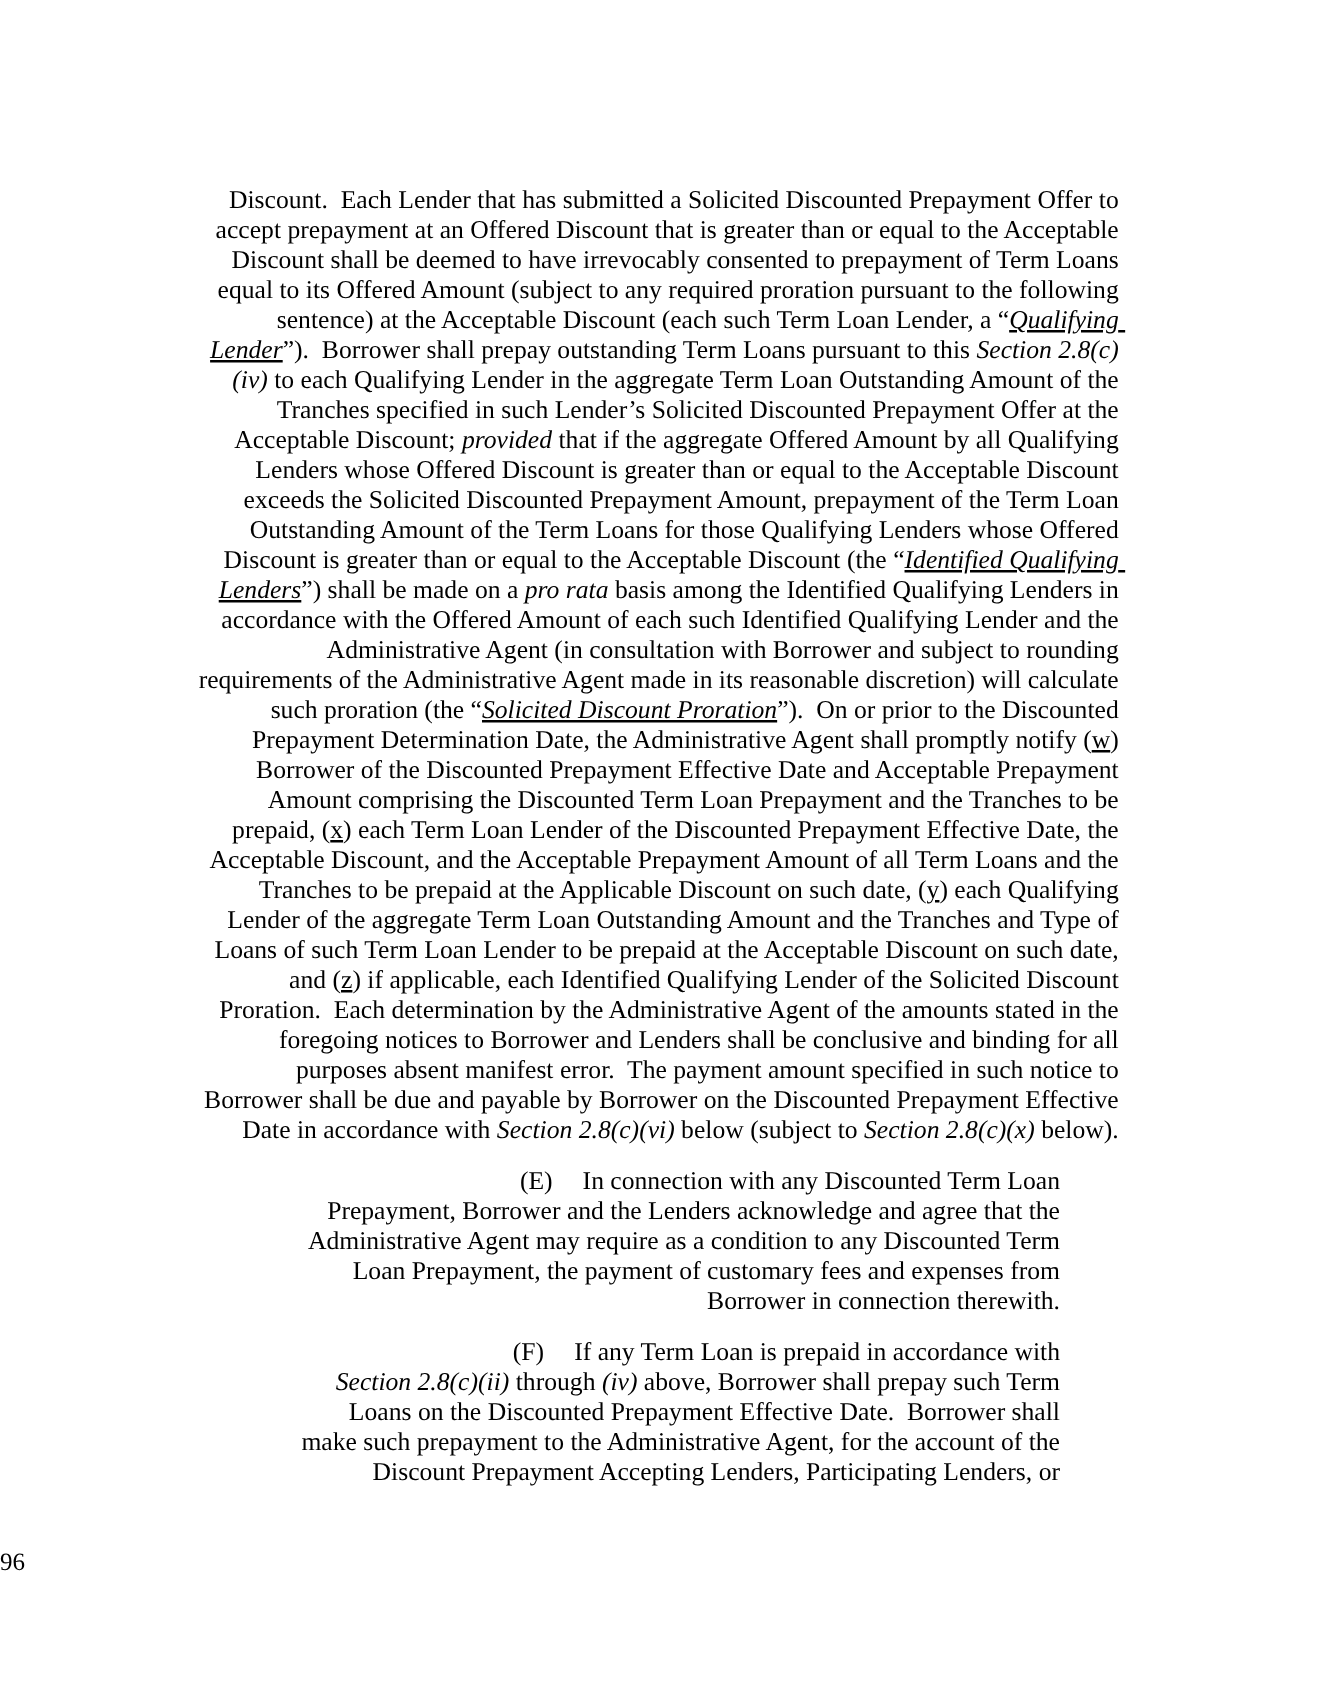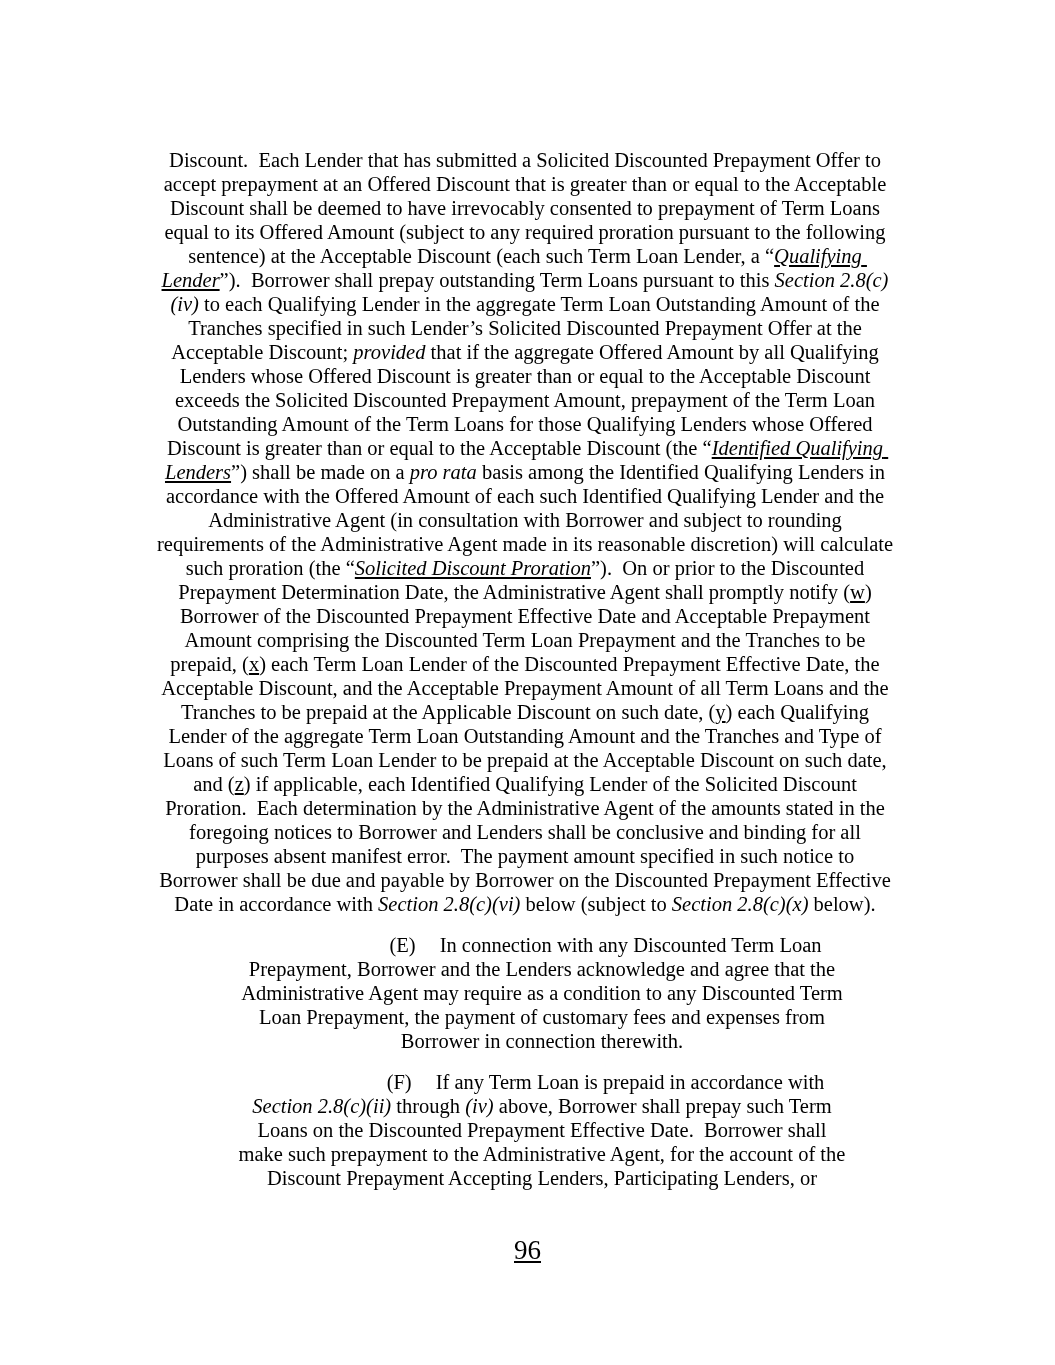--- a/index.html
+++ b/index.html
@@ -19,21 +19,21 @@
   .content {
     position: absolute;
     left: 155px;
     top: 148px;
     width: 740px;
     font-size: 20.5px;
     line-height: 24px;
   }
   .para {
     margin: 0;
-    text-align: center;
+    text-align: right;
     white-space: pre-wrap;
   }
   .para.indented {
     margin-left: 81px;
     width: 612px;
     text-indent: 127px;
     margin-top: 17px;
   }
   .seg.plain { font-style: normal; }
   .seg.italic { font-style: italic; }
@@ -41,24 +41,23 @@
   .seg.italic-underline { font-style: italic; text-decoration: underline; }
   .tab-gap {
     display: inline-block;
     width: 24px;
   }
   .page-number {
     position: absolute;
     left: 0;
     right: 0;
     top: 1238px;
-    text-align: center;
-    font-size: 27px;
+    text-align: left;
+    font-size: 20px;
     line-height: 24px;
-    text-decoration: underline;
   }
 </style>
 </head>
 <body>
 
 <div class="page">
   <div class="content" id="doc-body">
       <p class="para"><span class="seg plain">Discount.  Each Lender that has submitted a Solicited Discounted Prepayment Offer to accept prepayment at an Offered Discount that is greater than or equal to the Acceptable Discount shall be deemed to have irrevocably consented to prepayment of Term Loans equal to its Offered Amount (subject to any required proration pursuant to the following sentence) at the Acceptable Discount (each such Term Loan Lender, a “</span><span class="seg italic-underline">Qualifying Lender</span><span class="seg plain">”).  Borrower shall prepay outstanding Term Loans pursuant to this </span><span class="seg italic">Section 2.8(c)(iv)</span><span class="seg plain"> to each Qualifying Lender in the aggregate Term Loan Outstanding Amount of the Tranches specified in such Lender’s Solicited Discounted Prepayment Offer at the Acceptable Discount; </span><span class="seg italic">provided</span><span class="seg plain"> that if the aggregate Offered Amount by all Qualifying Lenders whose Offered Discount is greater than or equal to the Acceptable Discount exceeds the Solicited Discounted Prepayment Amount, prepayment of the Term Loan Outstanding Amount of the Term Loans for those Qualifying Lenders whose Offered Discount is greater than or equal to the Acceptable Discount (the “</span><span class="seg italic-underline">Identified Qualifying Lenders</span><span class="seg plain">”) shall be made on a </span><span class="seg italic">pro rata</span><span class="seg plain"> basis among the Identified Qualifying Lenders in accordance with the Offered Amount of each such Identified Qualifying Lender and the Administrative Agent (in consultation with Borrower and subject to rounding requirements of the Administrative Agent made in its reasonable discretion) will calculate such proration (the “</span><span class="seg italic-underline">Solicited Discount Proration</span><span class="seg plain">”).  On or prior to the Discounted Prepayment Determination Date, the Administrative Agent shall promptly notify (</span><span class="seg underline">w</span><span class="seg plain">) Borrower of the Discounted Prepayment Effective Date and Acceptable Prepayment Amount comprising the Discounted Term Loan Prepayment and the Tranches to be prepaid, (</span><span class="seg underline">x</span><span class="seg plain">) each Term Loan Lender of the Discounted Prepayment Effective Date, the Acceptable Discount, and the Acceptable Prepayment Amount of all Term Loans and the Tranches to be prepaid at the Applicable Discount on such date, (</span><span class="seg underline">y</span><span class="seg plain">) each Qualifying Lender of the aggregate Term Loan Outstanding Amount and the Tranches and Type of Loans of such Term Loan Lender to be prepaid at the Acceptable Discount on such date, and (</span><span class="seg underline">z</span><span class="seg plain">) if applicable, each Identified Qualifying Lender of the Solicited Discount Proration.  Each determination by the Administrative Agent of the amounts stated in the foregoing notices to Borrower and Lenders shall be conclusive and binding for all purposes absent manifest error.  The payment amount specified in such notice to Borrower shall be due and payable by Borrower on the Discounted Prepayment Effective Date in accordance with </span><span class="seg italic">Section 2.8(c)(vi)</span><span class="seg plain"> below (subject to </span><span class="seg italic">Section 2.8(c)(x)</span><span class="seg plain"> below).</span></p>
       <p class="para indented"><span class="seg plain para-label">(E)</span><span class="tab-gap"></span><span class="seg plain">In connection with any Discounted Term Loan Prepayment, Borrower and the Lenders acknowledge and agree that the Administrative Agent may require as a condition to any Discounted Term Loan Prepayment, the payment of customary fees and expenses from Borrower in connection therewith.</span></p>
       <p class="para indented"><span class="seg plain para-label">(F)</span><span class="tab-gap"></span><span class="seg plain">If any Term Loan is prepaid in accordance with </span><span class="seg italic">Section 2.8(c)(ii)</span><span class="seg plain"> through </span><span class="seg italic">(iv)</span><span class="seg plain"> above, Borrower shall prepay such Term Loans on the Discounted Prepayment Effective Date.  Borrower shall make such prepayment to the Administrative Agent, for the account of the Discount Prepayment Accepting Lenders, Participating Lenders, or</span></p>

